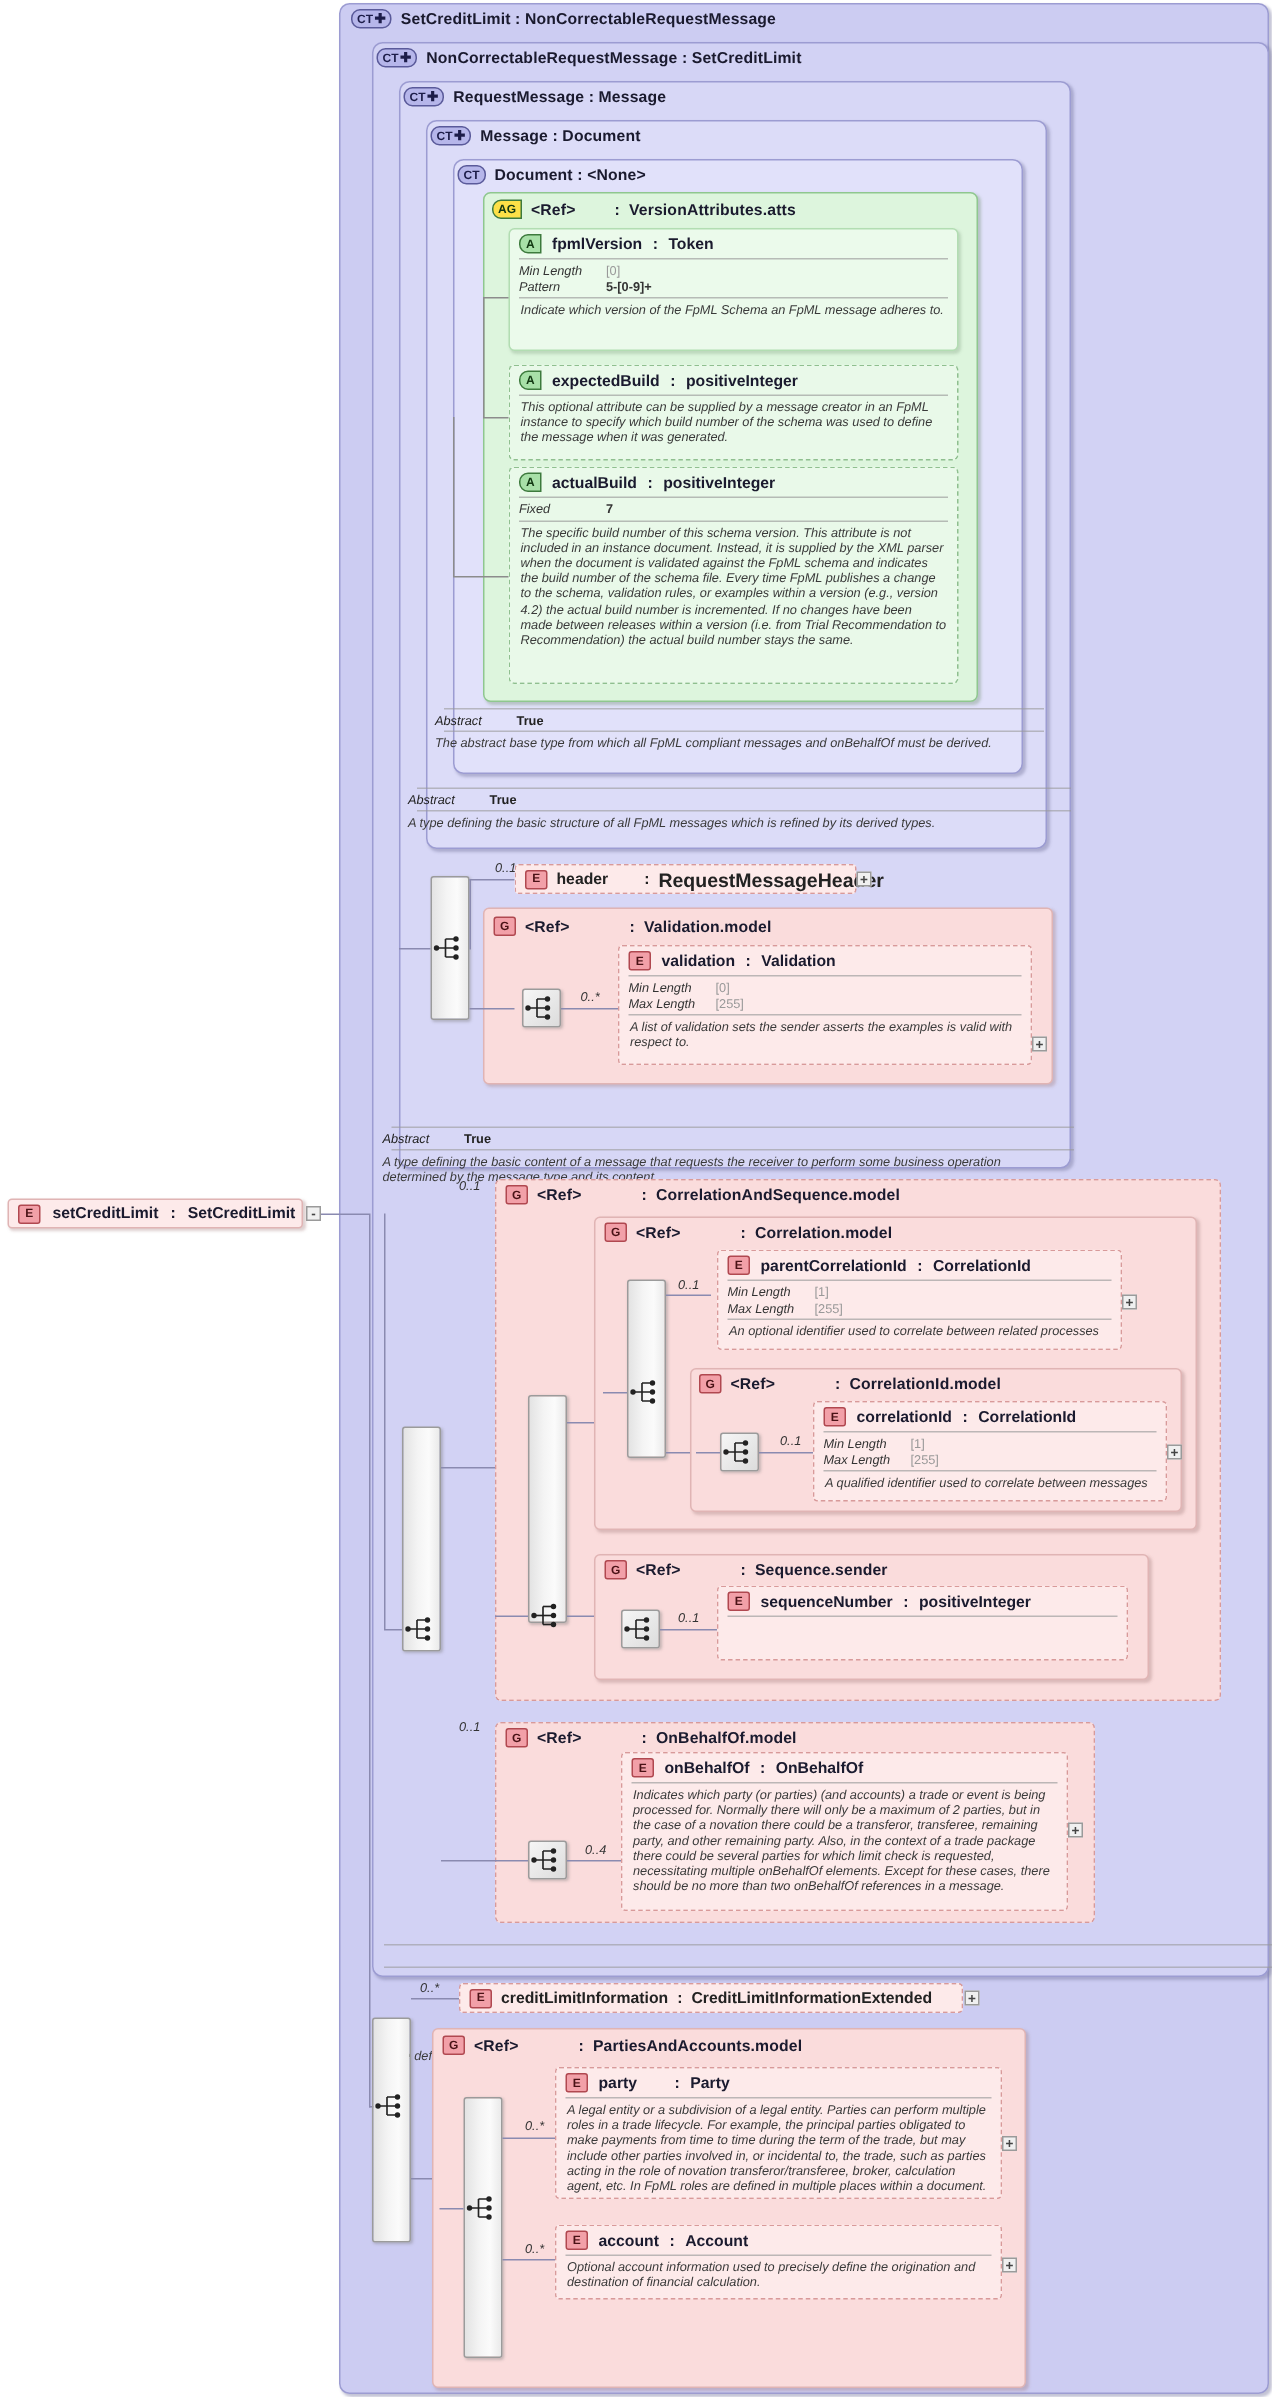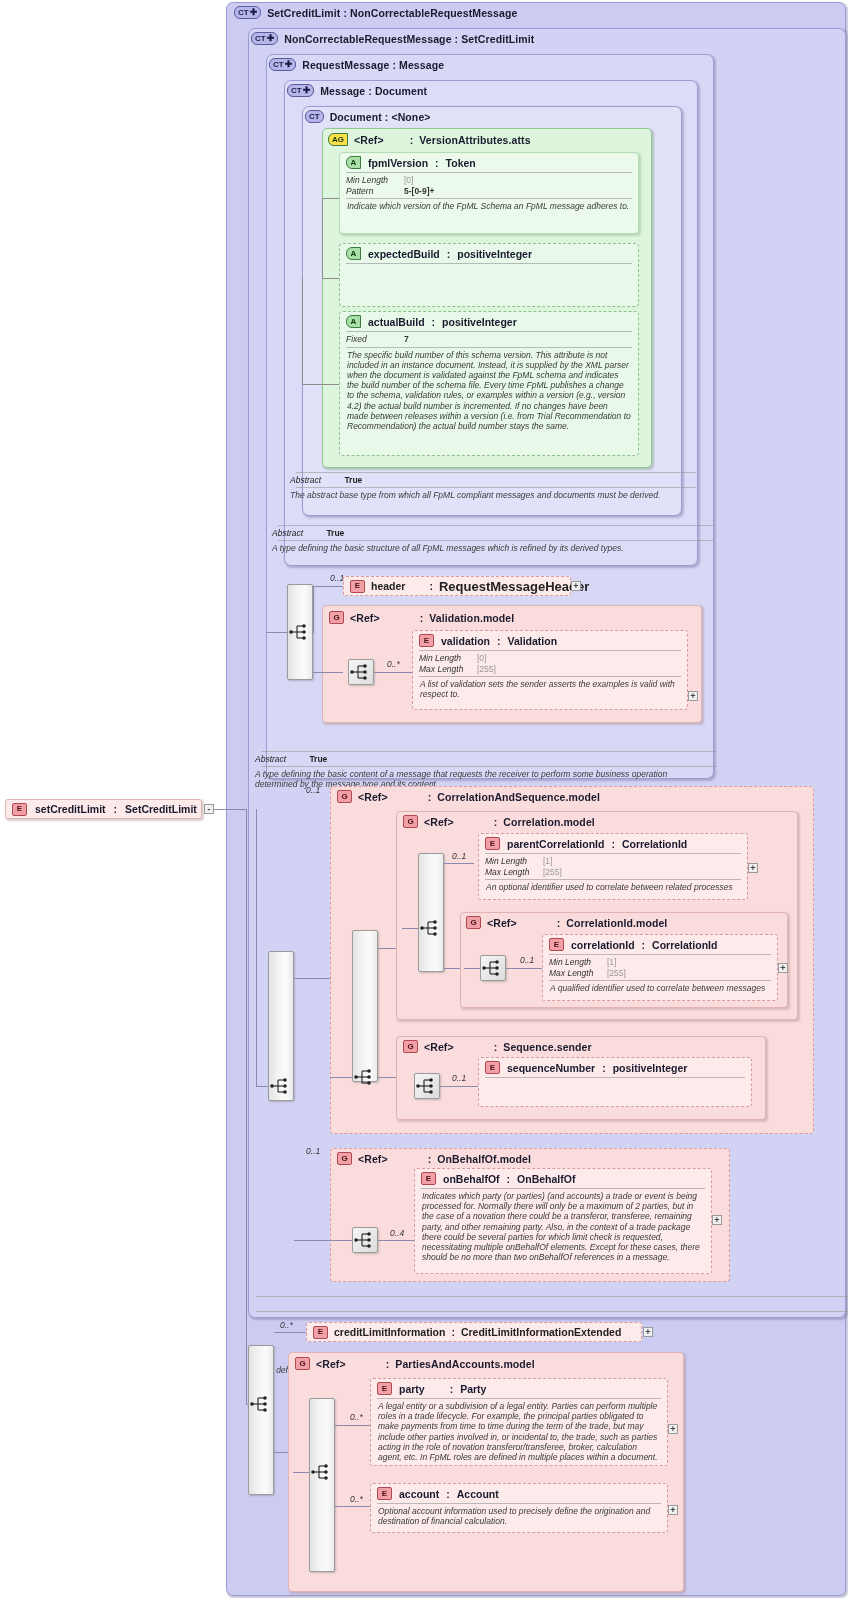--- a/index.html
+++ b/index.html
@@ -200,20 +200,21 @@
 </div>
 
 <div class="attr-card dashed" style="left:339px;top:243px;width:300px;height:64px;">
   <div class="card-hd">
     <span class="badge a">A</span>
     <span class="nm">expectedBuild</span>
     <span class="nm">:</span>
     <span class="nm">positiveInteger</span>
   </div>
   <div class="rule"></div>
+  <div class="doc">This optional attribute can be supplied by a message creator in an FpML instance to specify which build number of the schema was used to define the message when it was generated.</div>
 </div>
 
 <div class="attr-card dashed" style="left:339px;top:311px;width:300px;height:145px;">
   <div class="card-hd">
     <span class="badge a">A</span>
     <span class="nm">actualBuild</span>
     <span class="nm">:</span>
     <span class="nm">positiveInteger</span>
   </div>
   <div class="rule"></div>
@@ -232,21 +233,21 @@
 <div class="ln lnh gray" style="left:322px;top:278px;width:17px;height:1px;"></div>
 <div class="ln lnv gray" style="left:302px;top:278px;width:1px;height:106px;"></div>
 <div class="ln lnh gray" style="left:302px;top:384px;width:37px;height:1px;"></div>
 
 <div class="rule" style="position:absolute;left:290px;top:472px;width:400px;height:1px;background:#9a9a9a;opacity:.6;"></div>
 <div class="abstract-row" style="left:290px;top:475px;">
   <span class="k">Abstract</span>
   <span class="v">True</span>
 </div>
 <div class="rule" style="position:absolute;left:290px;top:487px;width:400px;height:1px;background:#9a9a9a;opacity:.6;"></div>
-<div class="note" style="left:290px;top:490px;width:398px;">The abstract base type from which all FpML compliant messages and documents must be derived.</div>
+<div class="note" style="left:290px;top:490px;width:398px;">The abstract base type from which all FpML compliant messages and onBehalfOf must be derived.</div>
 
 <div class="rule" style="position:absolute;left:272px;top:525px;width:436px;height:1px;background:#9a9a9a;opacity:.6;"></div>
 <div class="abstract-row" style="left:272px;top:528px;">
   <span class="k">Abstract</span>
   <span class="v">True</span>
 </div>
 <div class="rule" style="position:absolute;left:272px;top:540px;width:436px;height:1px;background:#9a9a9a;opacity:.6;"></div>
 <div class="note" style="left:272px;top:543px;width:432px;">A type defining the basic structure of all FpML messages which is refined by its derived types.</div>
 
 <div class="seqbar" style="left:287px;top:584px;width:26px;height:96px;"></div>

